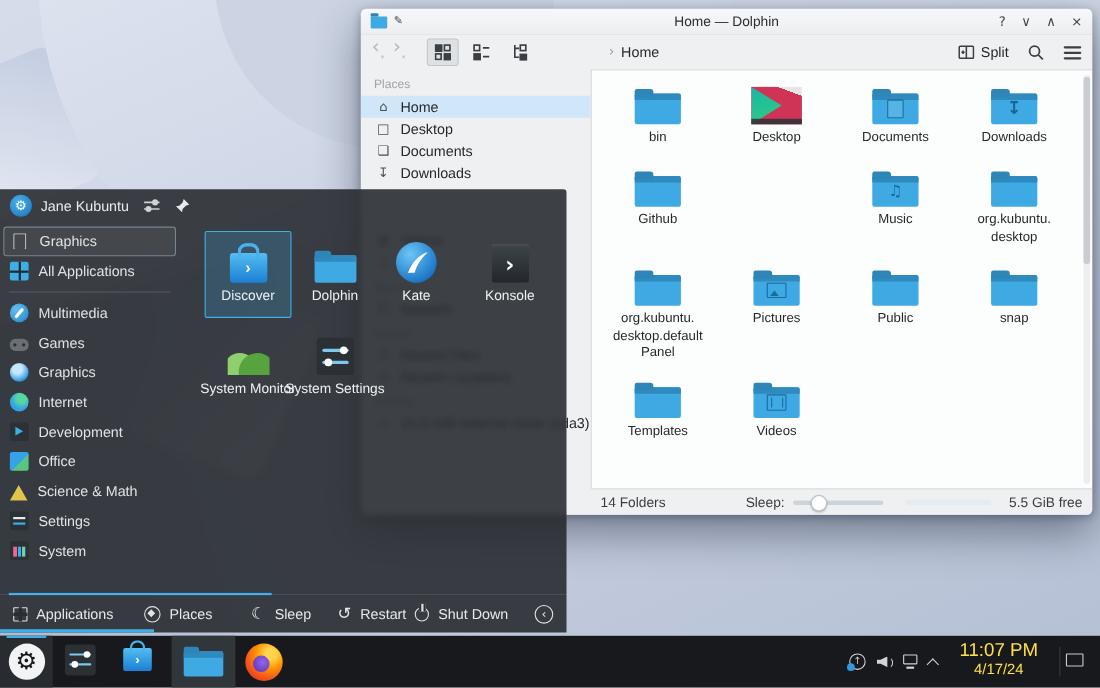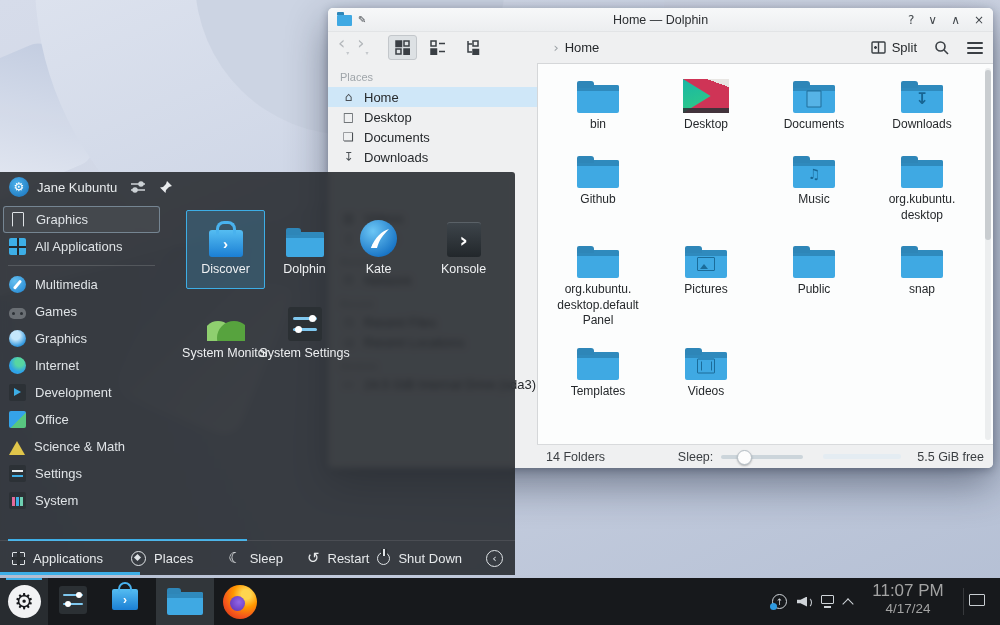--- a/index.html
+++ b/index.html
@@ -194,21 +194,21 @@
   .tr-upd::after{content:"";position:absolute;left:-3px;bottom:-2px;width:7px;height:7px;border-radius:50%;background:#2f9ae0;}
   .tr-vol{position:relative;width:17px;height:14px;}
   .tr-vol::before{content:"";position:absolute;left:0;top:2px;width:10px;height:10px;background:#cfd4d8;
     clip-path:polygon(0 32%,35% 32%,100% 0,100% 100%,35% 68%,0 68%);}
   .tr-vol::after{content:"";position:absolute;right:2px;top:2px;width:9px;height:9px;border:1.6px solid transparent;
     border-right-color:#cfd4d8;border-radius:50%;}
   .tr-net{position:relative;width:16px;height:14px;}
   .tr-net::before{content:"";position:absolute;left:0;top:0;width:13px;height:9px;border:1.6px solid #cfd4d8;border-radius:1px;box-sizing:border-box;}
   .tr-net::after{content:"";position:absolute;left:3px;bottom:1px;width:7px;height:1.6px;background:#cfd4d8;}
   .tr-caret{width:7px;height:7px;border-top:1.7px solid #cfd4d8;border-left:1.7px solid #cfd4d8;transform:rotate(45deg);margin-top:5px;}
-  .clock{position:absolute;left:856px;top:3px;width:104px;text-align:center;color:#a3a3a3;}
+  .clock{position:absolute;left:856px;top:3px;width:104px;text-align:center;color:#fde047;}
   .clock .time{font-size:17px;font-weight:500;line-height:20px;}
   .clock .date{font-size:13.5px;line-height:16px;}
   .tb-sep{position:absolute;left:963px;top:10px;width:1px;height:27px;background:rgba(255,255,255,.14);}
   .show-desktop{position:absolute;left:969px;top:16px;width:16px;height:12px;border:1.6px solid #c8cdd1;border-radius:1px;box-sizing:border-box;}
   svg{display:block;}
 </style>
 </head>
 <body>
 
 <div class="desktop">

